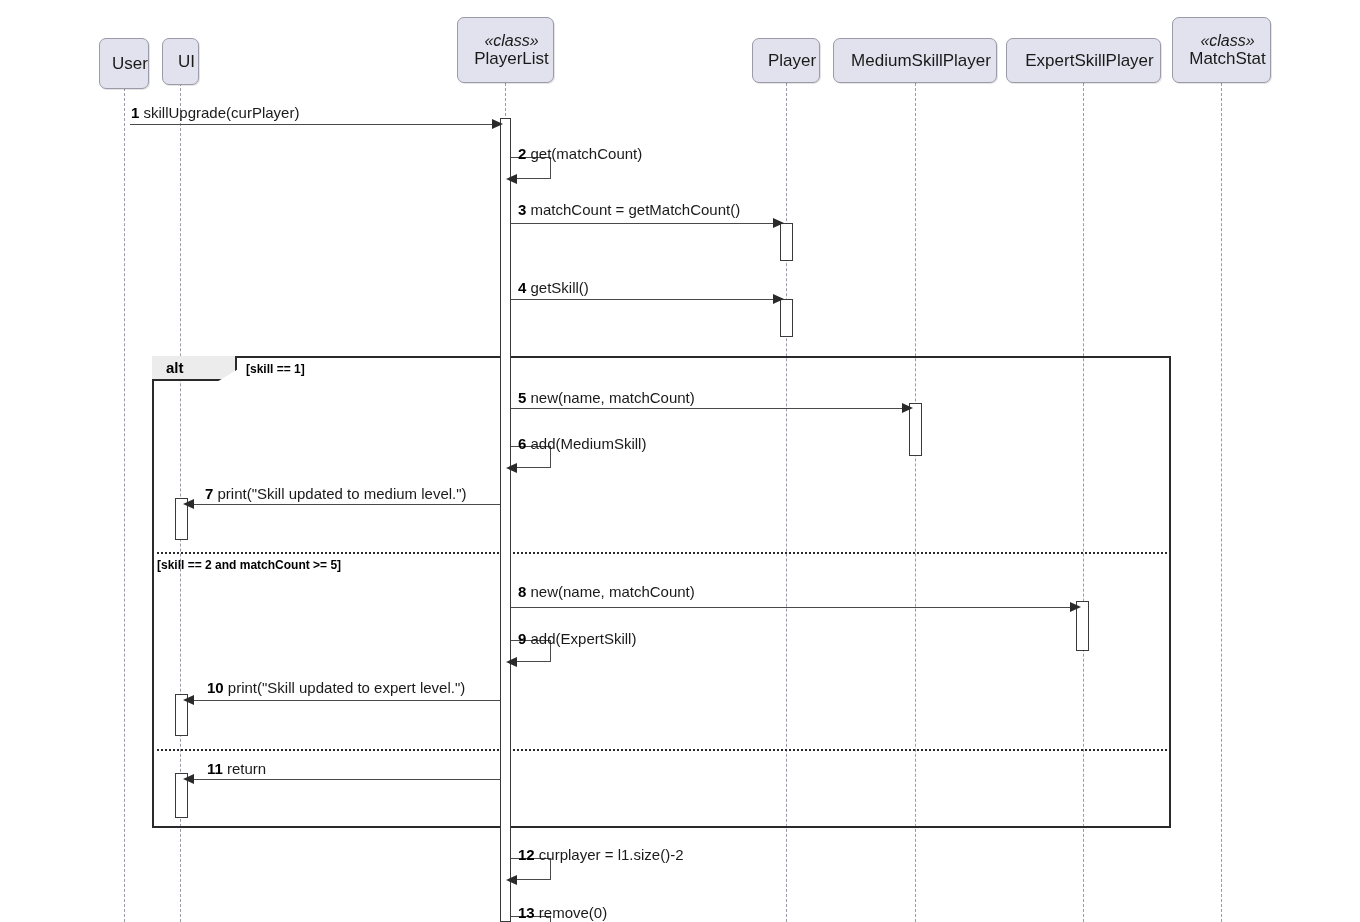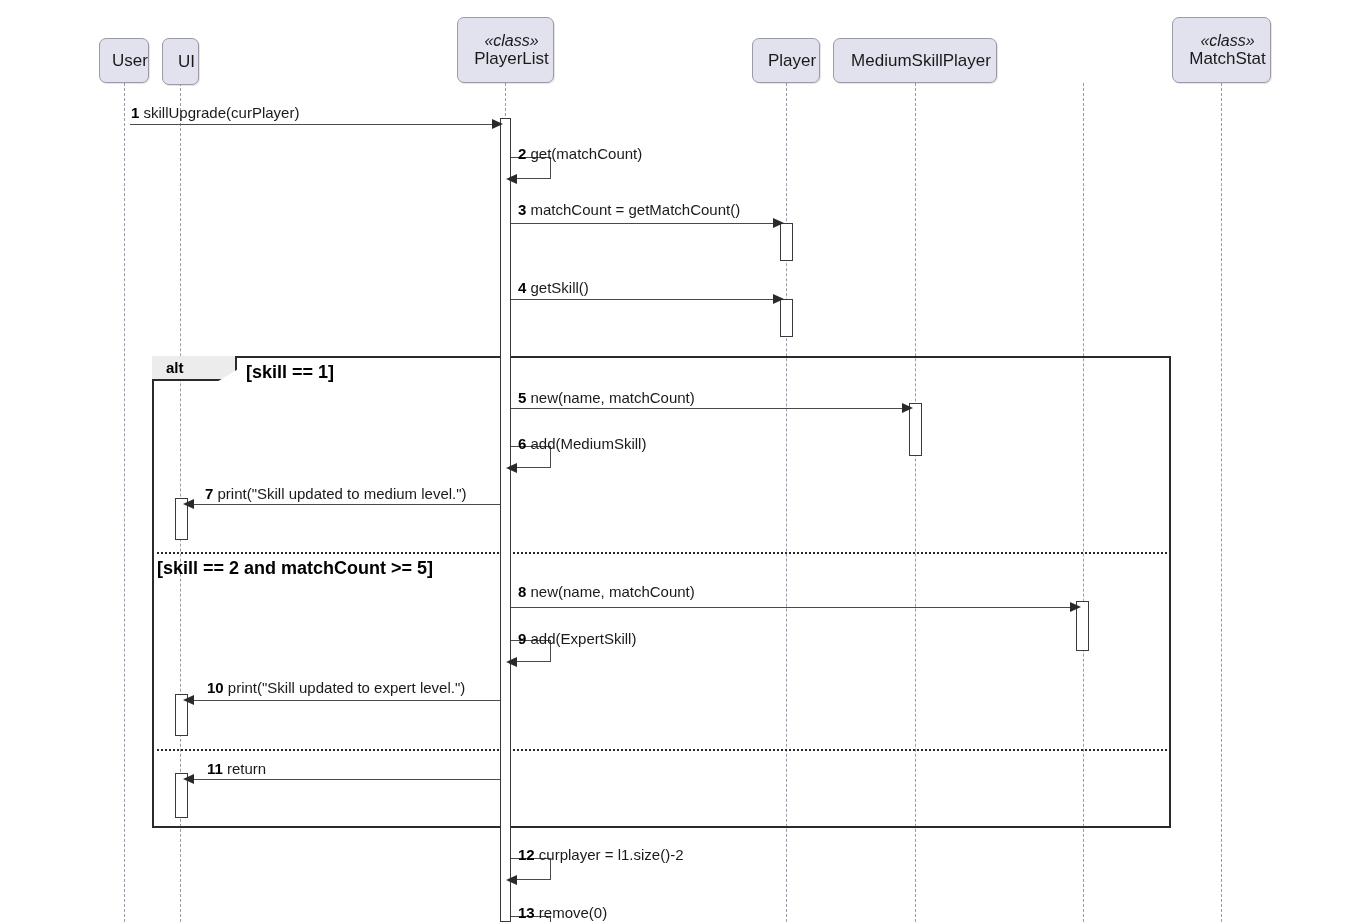--- a/index.html
+++ b/index.html
@@ -102,53 +102,56 @@
     padding-left: 14px;
     clip-path: polygon(0 0, 100% 0, 100% 55%, 78% 100%, 0 100%);
   }
   .frame-divider {
     position: absolute;
     height: 0;
     border-top: 2px dotted #2a2a2a;
   }
   .guard {
     position: absolute;
-    font-size: 18px;
+    font-size: 12px;
     font-weight: bold;
     color: #000;
     white-space: nowrap;
     line-height: 1;
   }
 </style>
 </head>
 <body>
 
 <div id="diagram">
     <div class="lifeline-line" style="left: 124px; top: 83px; height: 839px;"></div>
     <div class="lifeline-line" style="left: 180px; top: 83px; height: 839px;"></div>
     <div class="lifeline-line" style="left: 505px; top: 83px; height: 839px;"></div>
     <div class="lifeline-line" style="left: 786px; top: 83px; height: 839px;"></div>
     <div class="lifeline-line" style="left: 915px; top: 83px; height: 839px;"></div>
     <div class="lifeline-line" style="left: 1083px; top: 83px; height: 839px;"></div>
     <div class="lifeline-line" style="left: 1221px; top: 83px; height: 839px;"></div>
-    <div class="lifeline-box" style="left: 99px; top: 38px; width: 50px; height: 45px;">
+    <div class="lifeline-box" style="left: 99px; top: 38px; width: 50px; height: 51px;">
       <span class="lifeline-name">User</span>
     </div>
     <div class="lifeline-box" style="left: 162px; top: 38px; width: 37px; height: 47px;">
       <span class="lifeline-name">UI</span>
     </div>
     <div class="lifeline-box" style="left: 457px; top: 17px; width: 97px; height: 66px;">
       <span class="stereotype">«class»</span>
       <span class="lifeline-name">PlayerList</span>
     </div>
     <div class="lifeline-box" style="left: 752px; top: 38px; width: 68px; height: 45px;">
       <span class="lifeline-name">Player</span>
     </div>
     <div class="lifeline-box" style="left: 833px; top: 38px; width: 164px; height: 45px;">
       <span class="lifeline-name">MediumSkillPlayer</span>
+    </div>
+    <div class="lifeline-box" style="left: 1006px; top: 38px; width: 155px; height: 45px;">
+      <span class="lifeline-name">ExpertSkillPlayer</span>
     </div>
     <div class="lifeline-box" style="left: 1172px; top: 17px; width: 99px; height: 66px;">
       <span class="stereotype">«class»</span>
       <span class="lifeline-name">MatchStat</span>
     </div>
     <div class="frame" style="left: 152px; top: 356px; width: 1019px; height: 472px;"></div>
     <div class="frame-tab" style="left: 152px; top: 356px; width: 85px; height: 25px;">alt</div>
     <div class="guard" style="left: 246px; top: 363px;">[skill == 1]</div>
     <div class="frame-divider" style="left: 152px; top: 552px; width: 1019px;"></div>
     <div class="guard" style="left: 157px; top: 559px;">[skill == 2 and matchCount &gt;= 5]</div>

